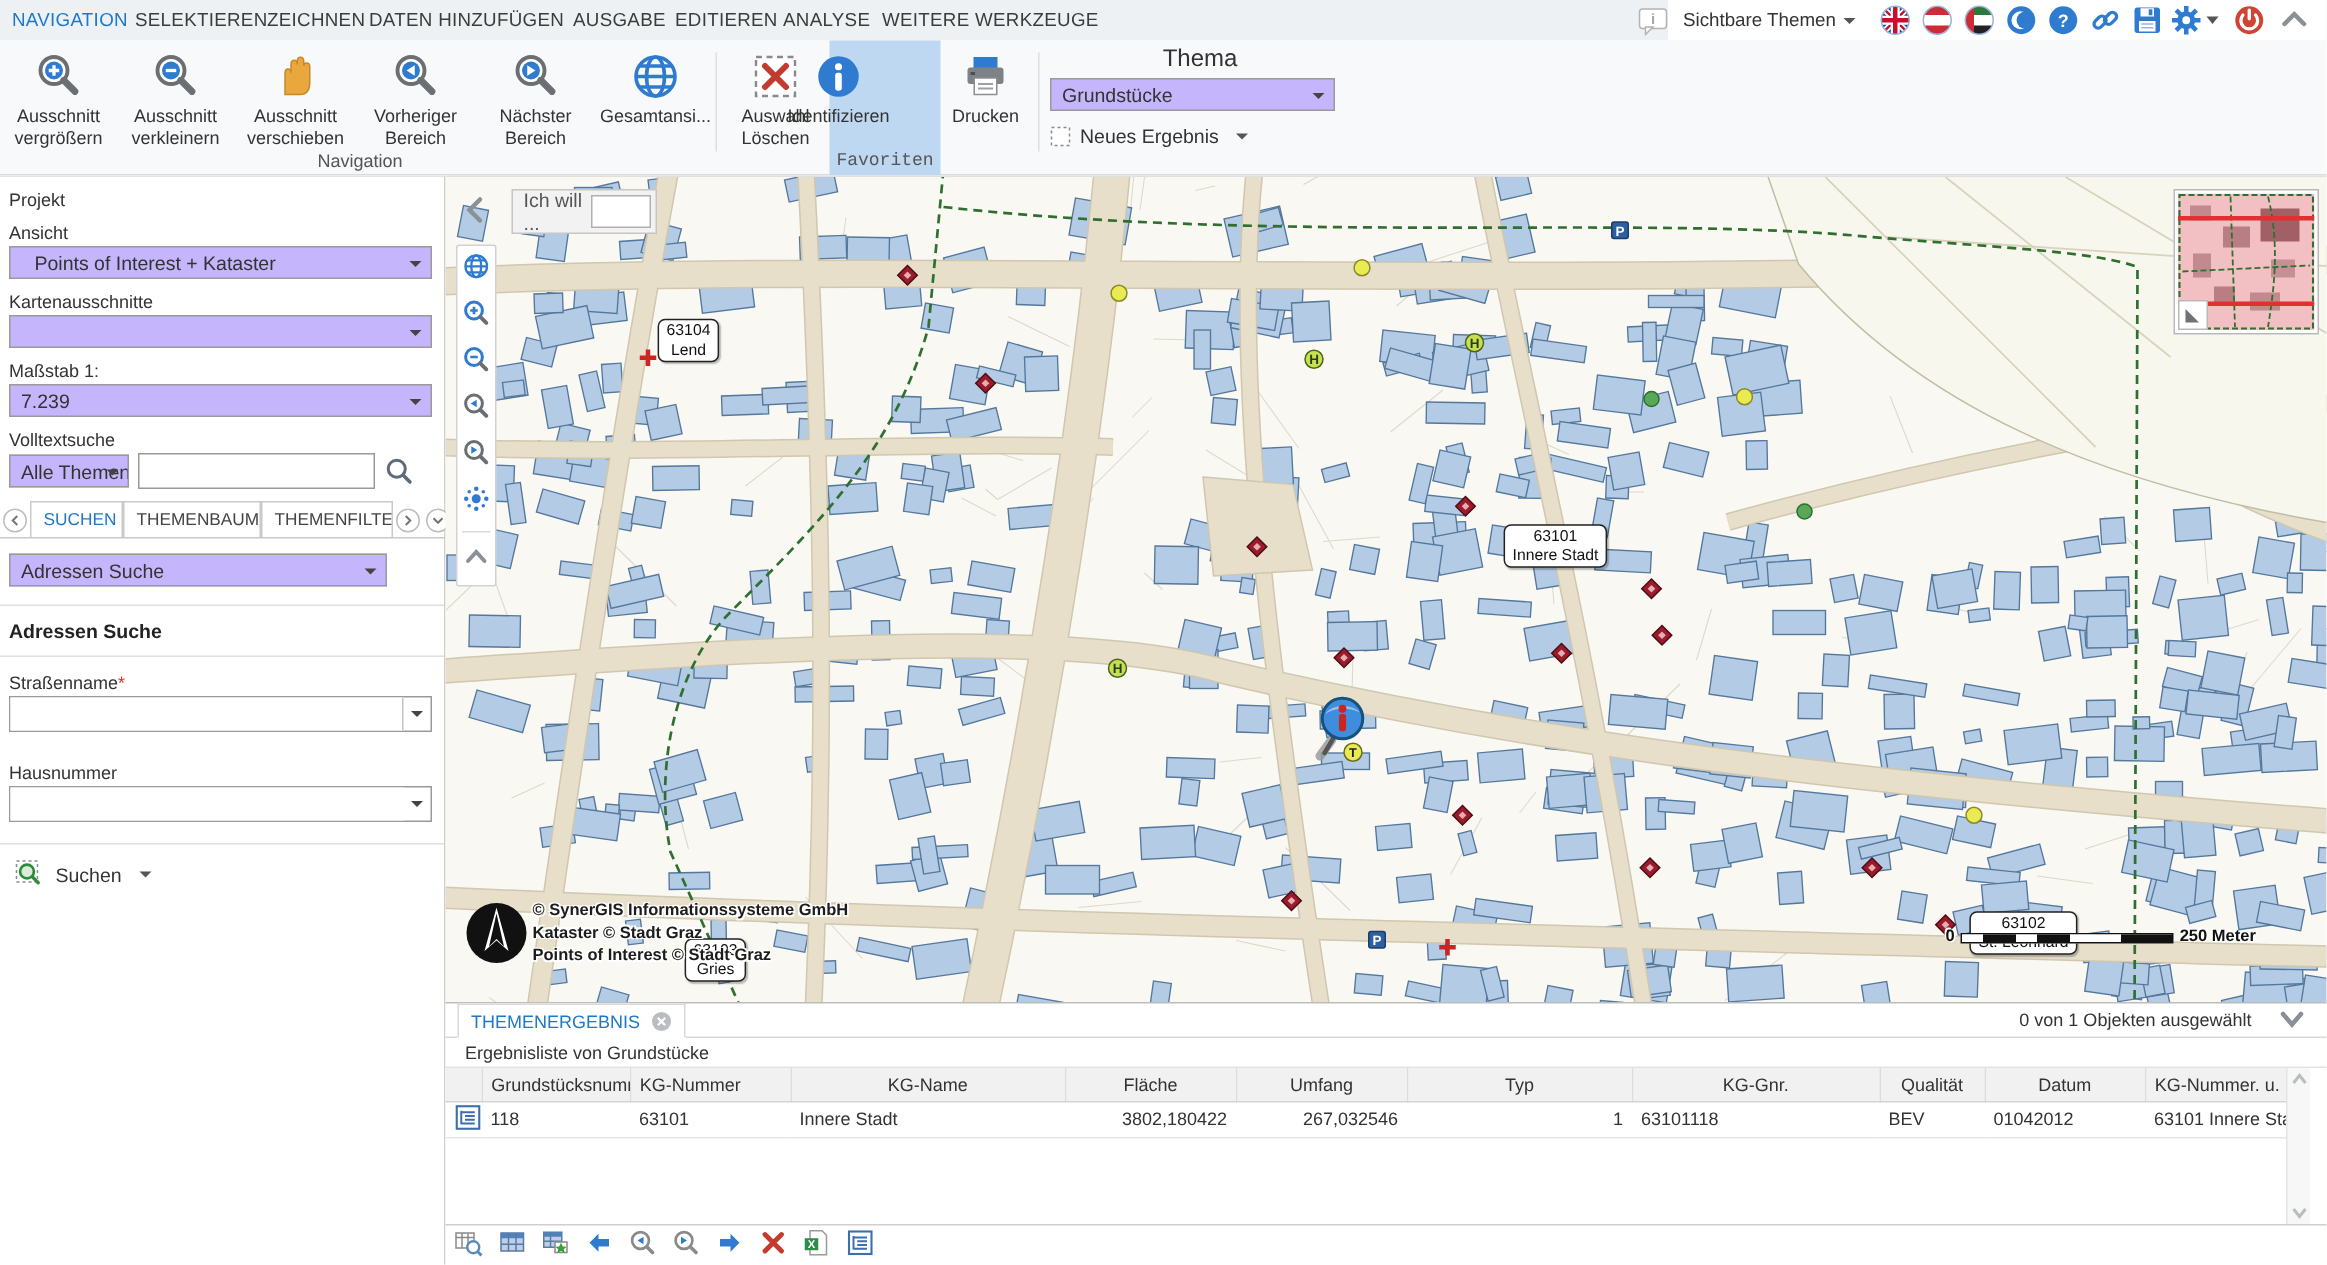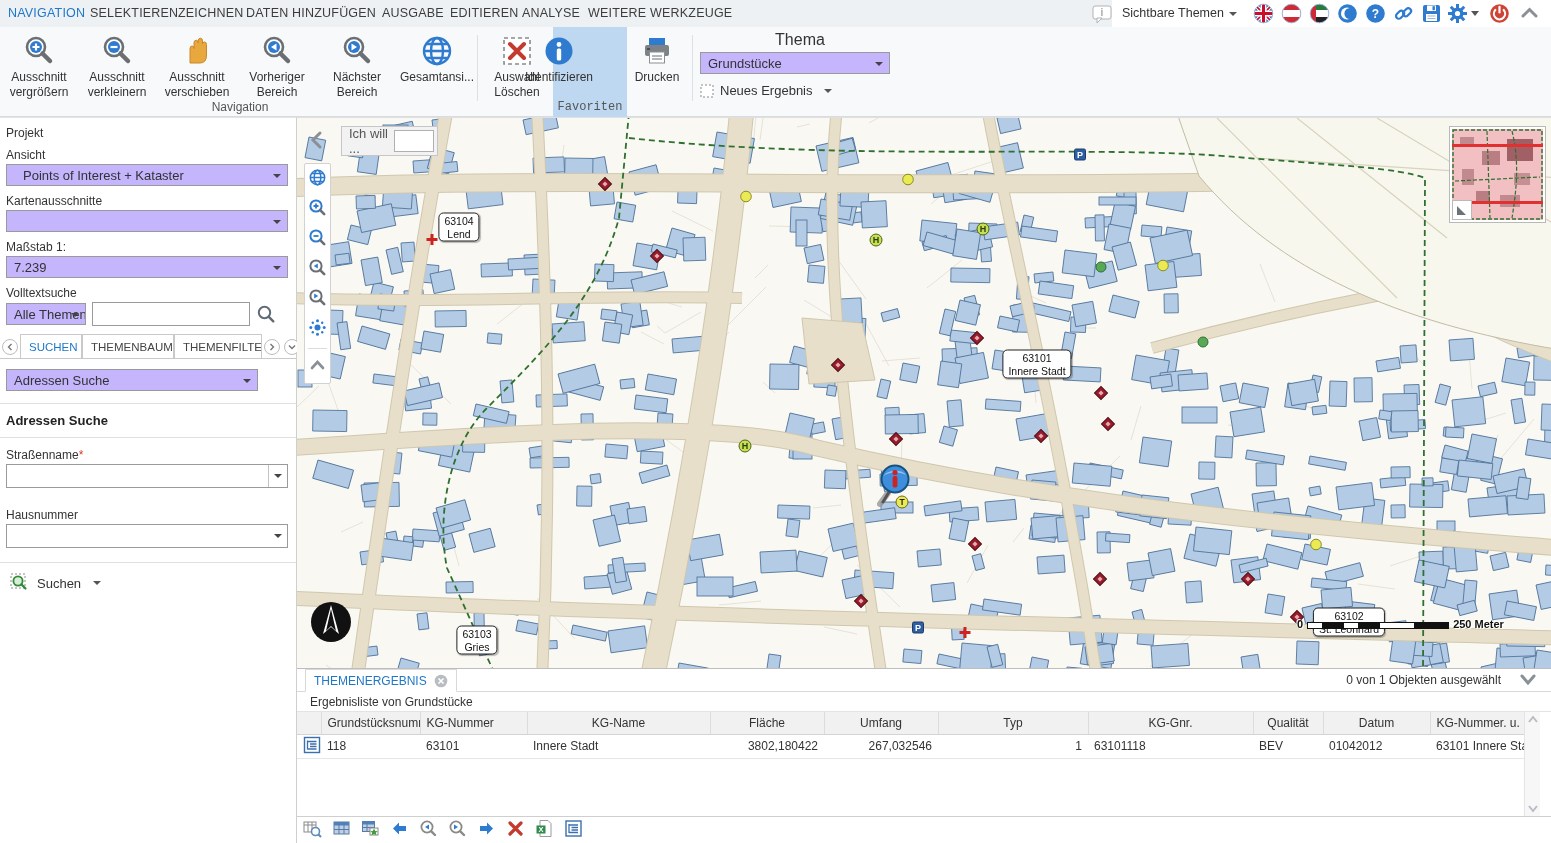--- a/index.html
+++ b/index.html
@@ -1135,20 +1135,25 @@
     </div>
   </div>
 
   <div id="north">
     <svg width="44" height="44" viewBox="0 0 44 44">
         <circle cx="22" cy="22" r="20" fill="#111"></circle>
         <polygon points="22,5 30,34 22,27 14,34" fill="#fff"></polygon>
         <polygon points="22,9 27,31 22,26 17,31" fill="#111"></polygon>
       </svg>
   </div>
+  <div id="copyright">
+      <div>© SynerGIS Informationssysteme GmbH</div>
+      <div>Kataster © Stadt Graz</div>
+      <div>Points of Interest © Stadt Graz</div>
+    </div>
 
   <div id="scalebar">
     <span>0</span>
     <span class="bar">
         <span class="seg" style="width: 14px; background: rgb(255, 255, 255);"></span>
         <span class="seg" style="width: 22px; background: rgb(17, 17, 17);"></span>
         <span class="seg" style="width: 14px; background: rgb(255, 255, 255);"></span>
         <span class="seg" style="width: 22px; background: rgb(17, 17, 17);"></span>
         <span class="seg" style="width: 34px; background: rgb(255, 255, 255);"></span>
         <span class="seg" style="width: 34px; background: rgb(17, 17, 17);"></span>

